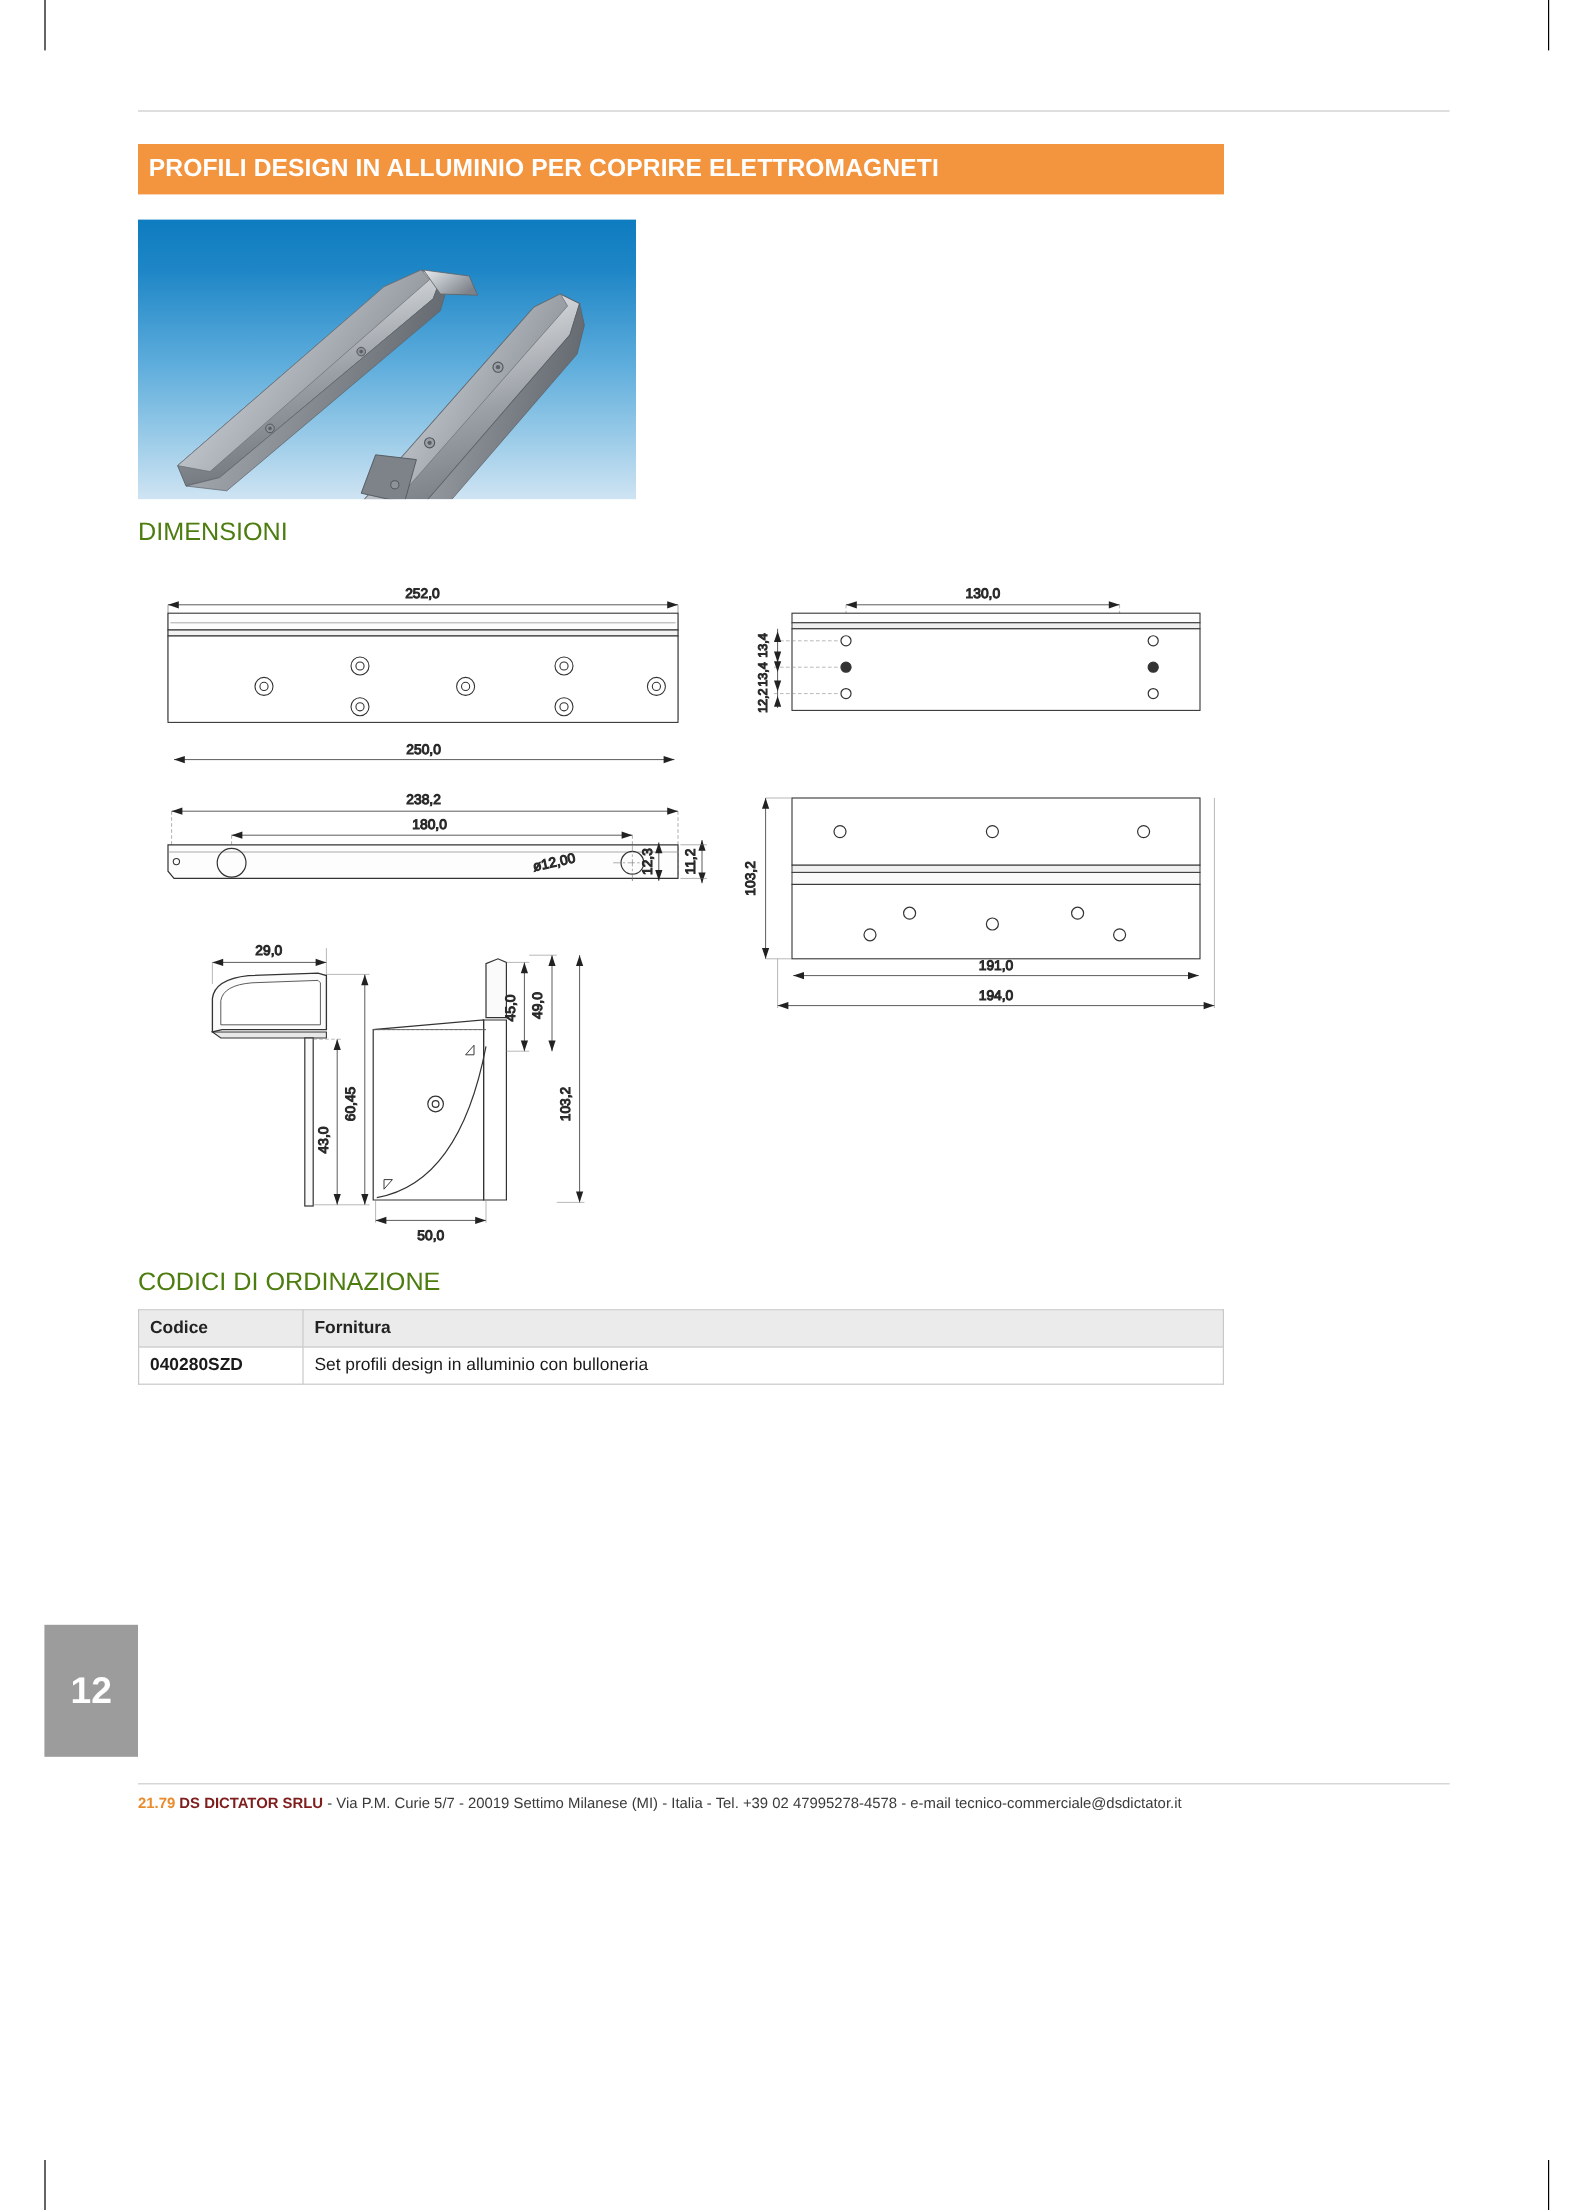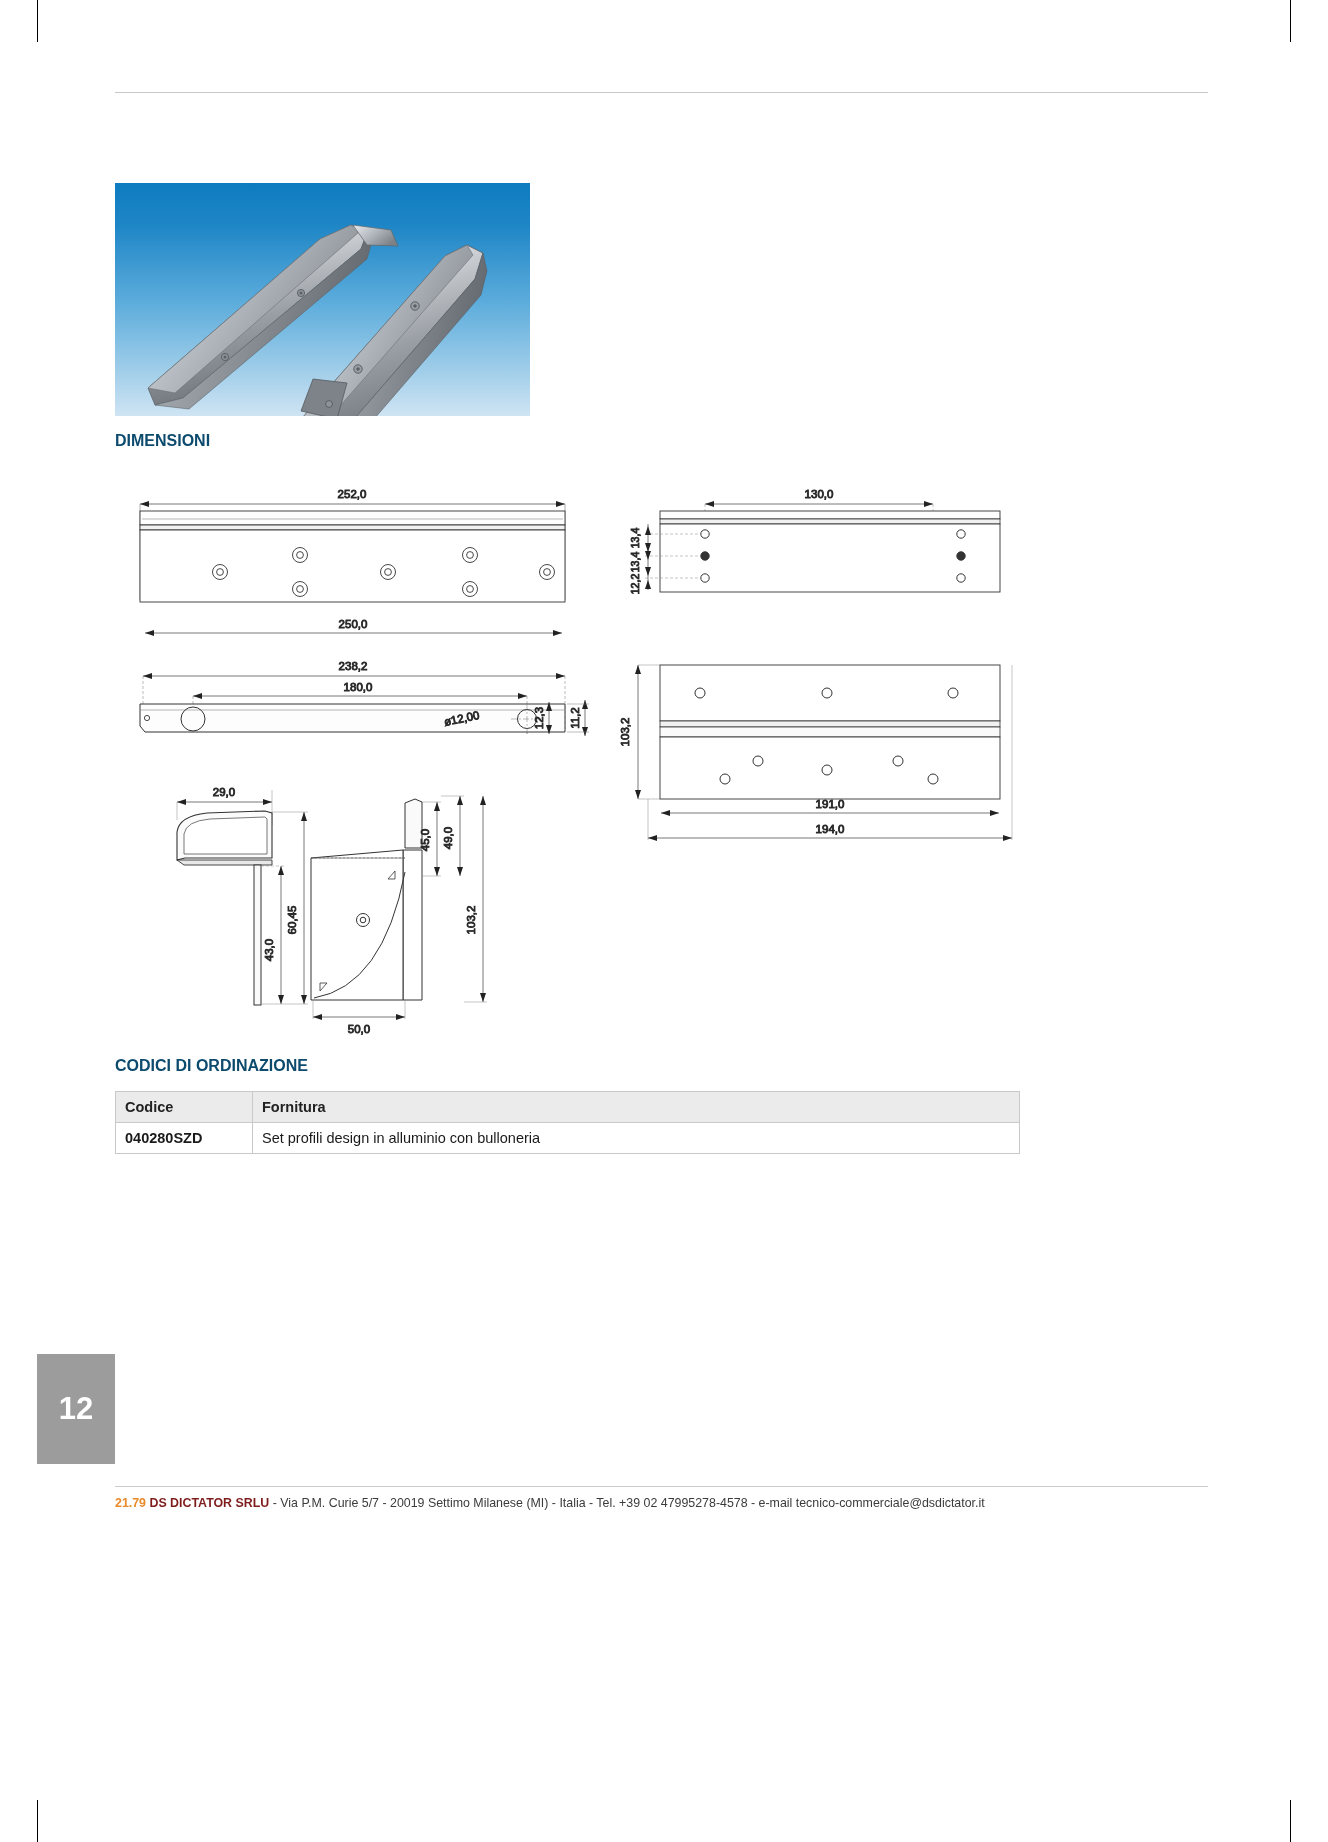--- a/index.html
+++ b/index.html
@@ -39,21 +39,21 @@
   .photo svg{display:block;}
 
   
   .desc{
     position:absolute;left:540px;top:188px;width:482px;
     font-size:15.2px;line-height:21.5px;text-align:justify;color:#1a1a1a;
   }
 
   
   .sec-h{
-    position:absolute;font-weight:bold;font-size:16px;color:#0c4a6e;
+    position:absolute;font-weight:normal;font-size:21px;color:#4d7c0f;
   }
   .sec-dim{left:115px;top:432px;}
   .sec-cod{left:115px;top:1057px;}
 
   
   .draw{position:absolute;left:115px;top:452px;width:910px;height:560px;margin-top:28px;}
   .draw svg{display:block;}
 
   
   .tbl{
@@ -91,20 +91,23 @@
 
 <div class="page">
 
   <div class="cmark cm-tl-v"></div>
   <div class="cmark cm-tr-v"></div>
   <div class="cmark cm-bl-v"></div>
   <div class="cmark cm-br-v"></div>
 
   <div class="top-rule"></div>
 
+  <div class="header-band">
+    <div class="htitle">PROFILI DESIGN IN ALLUMINIO PER COPRIRE ELETTROMAGNETI</div>
+  </div>
 
   <div class="photo">
     <svg width="415" height="233" viewBox="0 0 415 233" xmlns="http://www.w3.org/2000/svg">
       <defs>
         <linearGradient id="alum1" x1="0" y1="0" x2="0.3" y2="1">
           <stop offset="0%" stop-color="#f2f3f4"></stop>
           <stop offset="28%" stop-color="#cfd2d6"></stop>
           <stop offset="60%" stop-color="#9ba0a6"></stop>
           <stop offset="100%" stop-color="#6e747a"></stop>
         </linearGradient>

